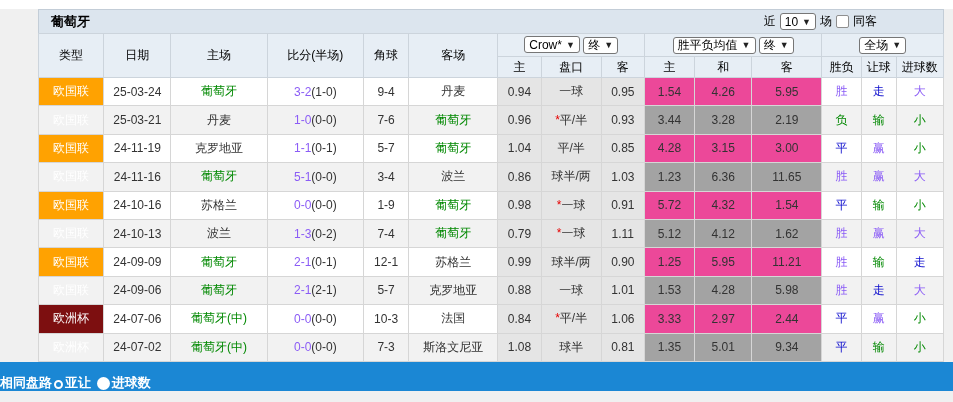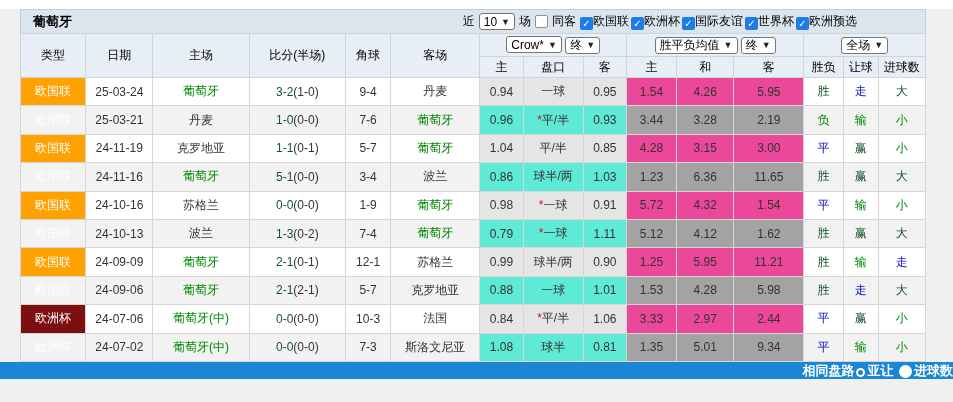--- a/index.html
+++ b/index.html
@@ -1,20 +1,20 @@
 <!DOCTYPE html>
 <html><head>
 <meta charset="utf-8">
 <style>
   * { margin:0; padding:0; box-sizing:border-box; }
   body { background:#e9e9e9; font-family:"Liberation Sans","DejaVu Sans",sans-serif; }
   .page { position:relative; width:953px; height:402px; overflow:hidden; background:#f0f0f0; }
   .topstrip { height:9px; background:#fff; overflow:hidden; color:#555; font-size:12px; }
   .topstrip .frag { display:block; margin:-14px 0 0 300px; letter-spacing:6px; white-space:nowrap; }
-  .content { margin-left:20px; width:906px; background:#fff; }
+  .content { margin-left:38px; width:906px; background:#fff; }
 
   
   .titlebar { height:24px; background:#dce5ee; border:1px solid #c3cdd7; border-bottom:none;
               display:flex; align-items:center; font-size:12px; color:#000; }
   .title { font-weight:bold; font-size:13px; margin-left:12px; }
   .filters { margin-left:auto; margin-right:66px; display:flex; align-items:center; gap:4px; white-space:nowrap; }
   .sel { display:inline-flex; align-items:center; gap:4px; background:#fff; border:1px solid #767676;
          border-radius:3px; height:17px; padding:0 4px; cursor:default; }
   .sel .arr { font-size:9px; color:#222; }
   .cb { display:inline-block; width:13px; height:13px; border-radius:2px; vertical-align:-2px; }
@@ -27,38 +27,38 @@
   th, td { border:1px solid #d6d6d6; text-align:center; white-space:nowrap; overflow:hidden; padding:0; }
   thead th { background:#e7eef5; border-color:#ccd4dc; font-weight:normal; color:#000; }
   tr.selrow th { height:23px; }
   tr.subhead th { height:21px; }
   tbody td { height:28.4px; }
   tbody tr.alt td { background:#f2f2f2; }
   td.typec { color:#fff; }
   td.type-nations { background:#ffa201; }
   td.type-euro { background:#7d0f10; }
   td.hcap { background:#e5e5e5; }
-  tr.alt td.hcap { background:#5eead4; }
+  tr.alt td.hcap { background:#e5e5e5; }
   td.eodds { background:#ec4899; }
   tr.alt td.eodds { background:#a3a3a3; }
   .green { color:#008800; }
-  .c-red { color:#14532d; }
+  .c-red { color:#8b5cf6; }
   .c-blue { color:#0b0bcd; }
   .c-green { color:#008800; }
   .ht { color:#333; }
   .star { color:#e60000; }
 
   
   .summary { height:20px; line-height:19px; background:#fff; border:1px solid #ccc; border-top:none;
              text-align:center; font-size:12px; color:#222; }
   .summary .s-red { color:#e60000; } .summary .s-blue { color:#2a2adf; }
 
   
-  .bottombar { height:17px; background:#1b87d4; color:#fff; font-weight:bold; font-size:13px;
-               text-align:right; padding-top:0; }
+  .bottombar { height:29px; background:#1b87d4; color:#fff; font-weight:bold; font-size:13px;
+               text-align:left; padding-top:12px; }
   .radio-ring { display:inline-block; width:9px; height:9px; border:2px solid #fff; border-radius:50%;
                 vertical-align:-2px; margin:0 2px; }
   .radio-solid { display:inline-block; width:13px; height:13px; background:#fff; border-radius:50%;
                  vertical-align:-3px; margin:0 2px; }
 </style>
 </head>
 <body>
 
 <div class="page">
 
@@ -72,21 +72,20 @@
       <span class="title">葡萄牙</span>
       <span class="filters">
         <span>近</span>
         <span class="sel">
           <span>10</span>
           <span class="arr">▼</span>
         </span>
         <span>场</span>
         <span class="cb off" id="same-away-cb"></span>
         <span>同客</span>
-        <span id="league-filters"><span class="cb on">✓</span><span class="lg">欧国联</span><span class="cb on">✓</span><span class="lg">欧洲杯</span><span class="cb on">✓</span><span class="lg">国际友谊</span><span class="cb on">✓</span><span class="lg">世界杯</span><span class="cb on">✓</span><span class="lg">欧洲预选</span></span>
       </span>
     </div>
 
     <table>
       <colgroup>
         <col style="width:65px">
           <col style="width:67px">
           <col style="width:96px">
           <col style="width:96px">
         <col style="width:45px">

